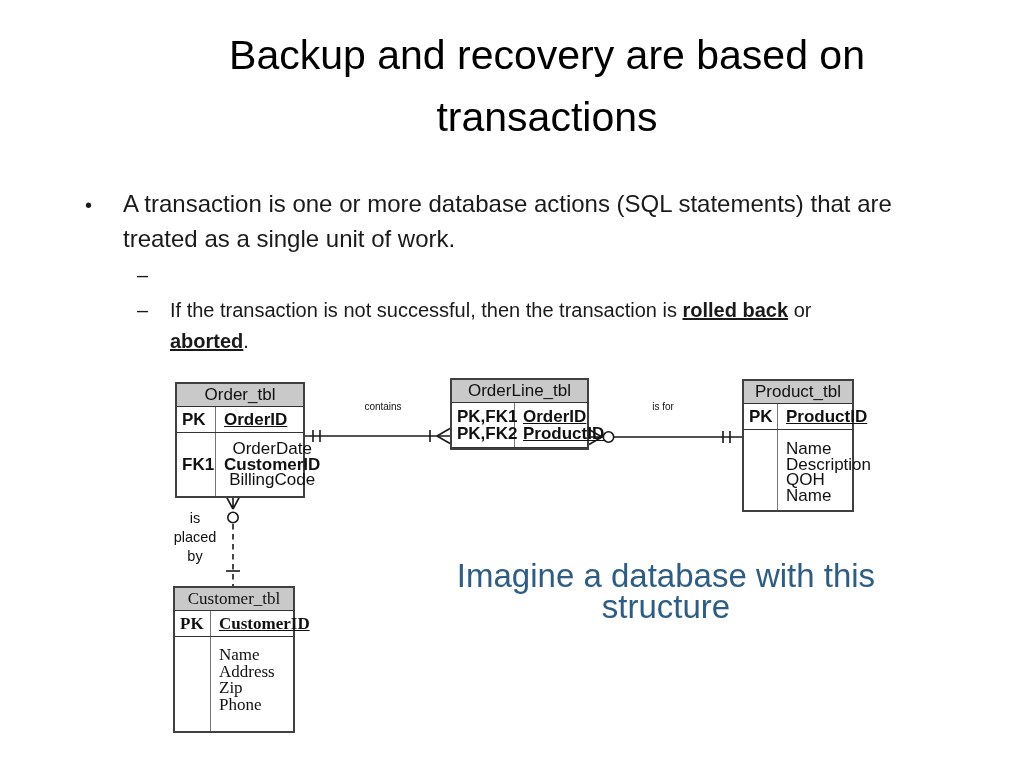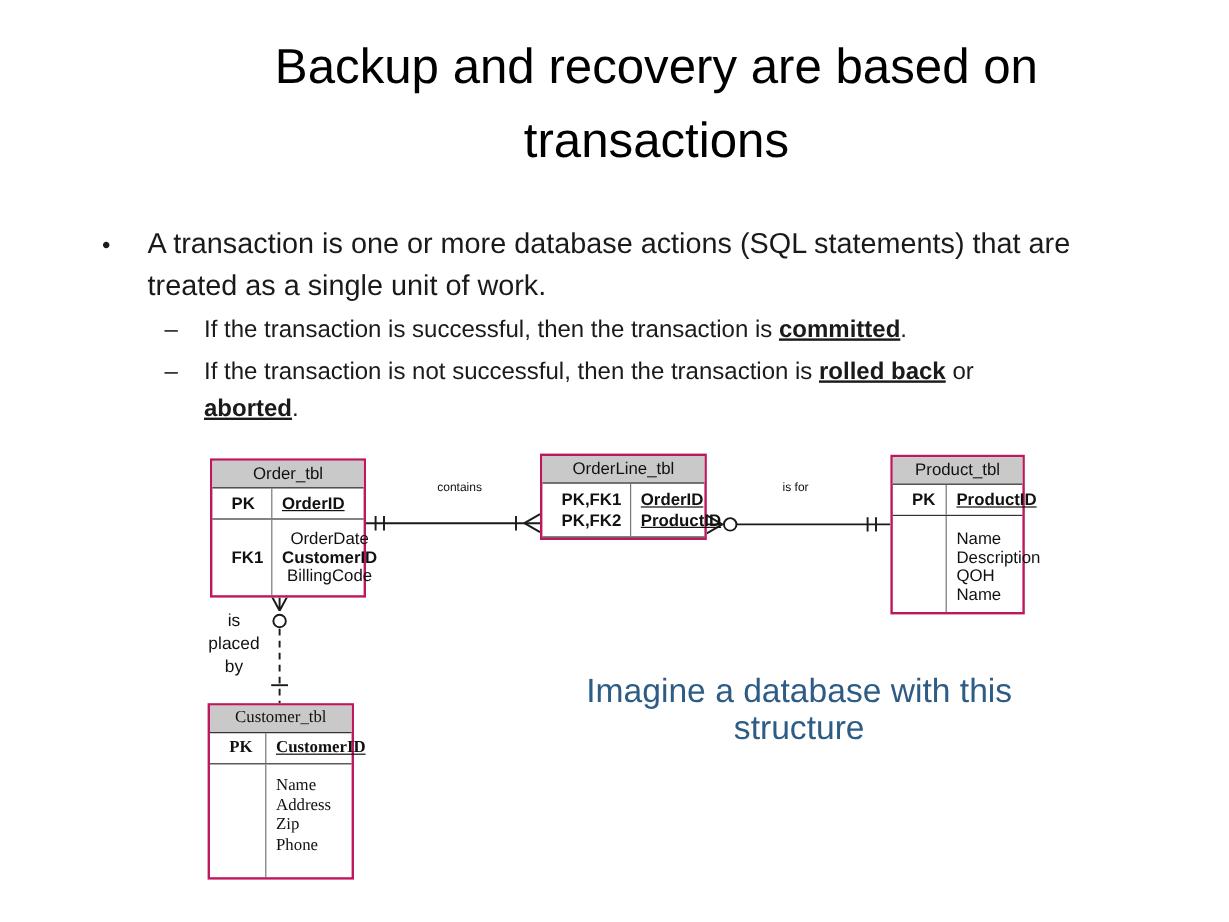--- a/index.html
+++ b/index.html
@@ -17,60 +17,59 @@
   .bullet-main{left:85px;top:186px;width:850px;display:flex;font-size:24px;line-height:35px;}
   .bullet-main .glyph{width:38px;flex:0 0 38px;font-size:20px;padding-top:2px;}
   .bullet-main .txt{width:800px;}
   .sub-bullet{left:137px;width:745px;display:flex;font-size:20px;line-height:31px;}
   .sub-bullet .glyph{width:33px;flex:0 0 33px;}
   .sub1{top:260px;}
   .sub2{top:295px;}
   .emph{font-weight:700;text-decoration:underline;}
   
   .ertable{
-    position:absolute;background:#ffffff;border:2px solid #be185d;
-    font-size:14px;line-height:15.5px;color:#111;
+    position:absolute;background:#ffffff;border:2px solid #404040;
+    font-size:17px;line-height:15.5px;color:#111;
   }
   .er-header{
     background:#c9c9c9;border-bottom:1.5px solid #333;
     text-align:center;padding:3px 2px;
   }
   .er-row{display:flex;}
   .er-row.divided{border-bottom:1.5px solid #333;}
-  .er-key{border-right:1px solid #777;padding:5px 3px 5px 16px;font-weight:700;flex:0 0 auto;}
+  .er-key{border-right:1px solid #777;padding:5px 3px 5px 5px;font-weight:700;flex:0 0 auto;}
   .er-attr{flex:1 1 auto;padding:5px 20px 5px 8px;}
   .pkname{font-weight:700;text-decoration:underline;}
   .bold{font-weight:700;}
   
   .rel-label{font-size:10px;color:#111;text-align:center;}
   .lbl-contains{left:338px;top:401px;width:90px;}
   .lbl-isfor{left:630px;top:401px;width:66px;}
   .lbl-isplacedby{left:158px;top:509px;width:74px;font-size:14.5px;line-height:19px;white-space:pre-line;}
   
   .caption{
     left:420px;top:560px;width:492px;text-align:center;
-    font-size:28px;line-height:31px;white-space:pre-line;
+    font-size:33px;line-height:31px;white-space:pre-line;
   }
   .page-num{left:930px;top:718px;width:40px;font-size:15px;color:#8c8c8c;text-align:center;margin-top:48px;}
   svg.overlay{position:absolute;left:0;top:0;pointer-events:none;}
 </style>
 </head>
 <body>
 
 <div class="abs slide-title">Backup and recovery are based on
 transactions</div>
 
 <div class="abs bullet-main">
   <span class="glyph">•</span>
   <span class="txt">A transaction is one or more database actions (SQL statements) that are treated as a single unit of work.</span>
 </div>
 
 <div class="abs sub-bullet sub1">
   <span class="glyph">–</span>
-  <span class="txt"><span>If the transaction is successful, then the transaction is </span><span class="emph">committed</span><span>.</span></span>
 </div>
 
 <div class="abs sub-bullet sub2">
   <span class="glyph">–</span>
   <span class="txt"><span>If the transaction is not successful, then the transaction is </span><span class="emph">rolled back</span><span> or </span><span class="emph">aborted</span><span>.</span></span>
 </div>
 
 <svg class="overlay" width="1024" height="768" viewBox="0 0 1024 768">
   <g stroke="#1a1a1a" stroke-width="1.6" fill="none">
 

